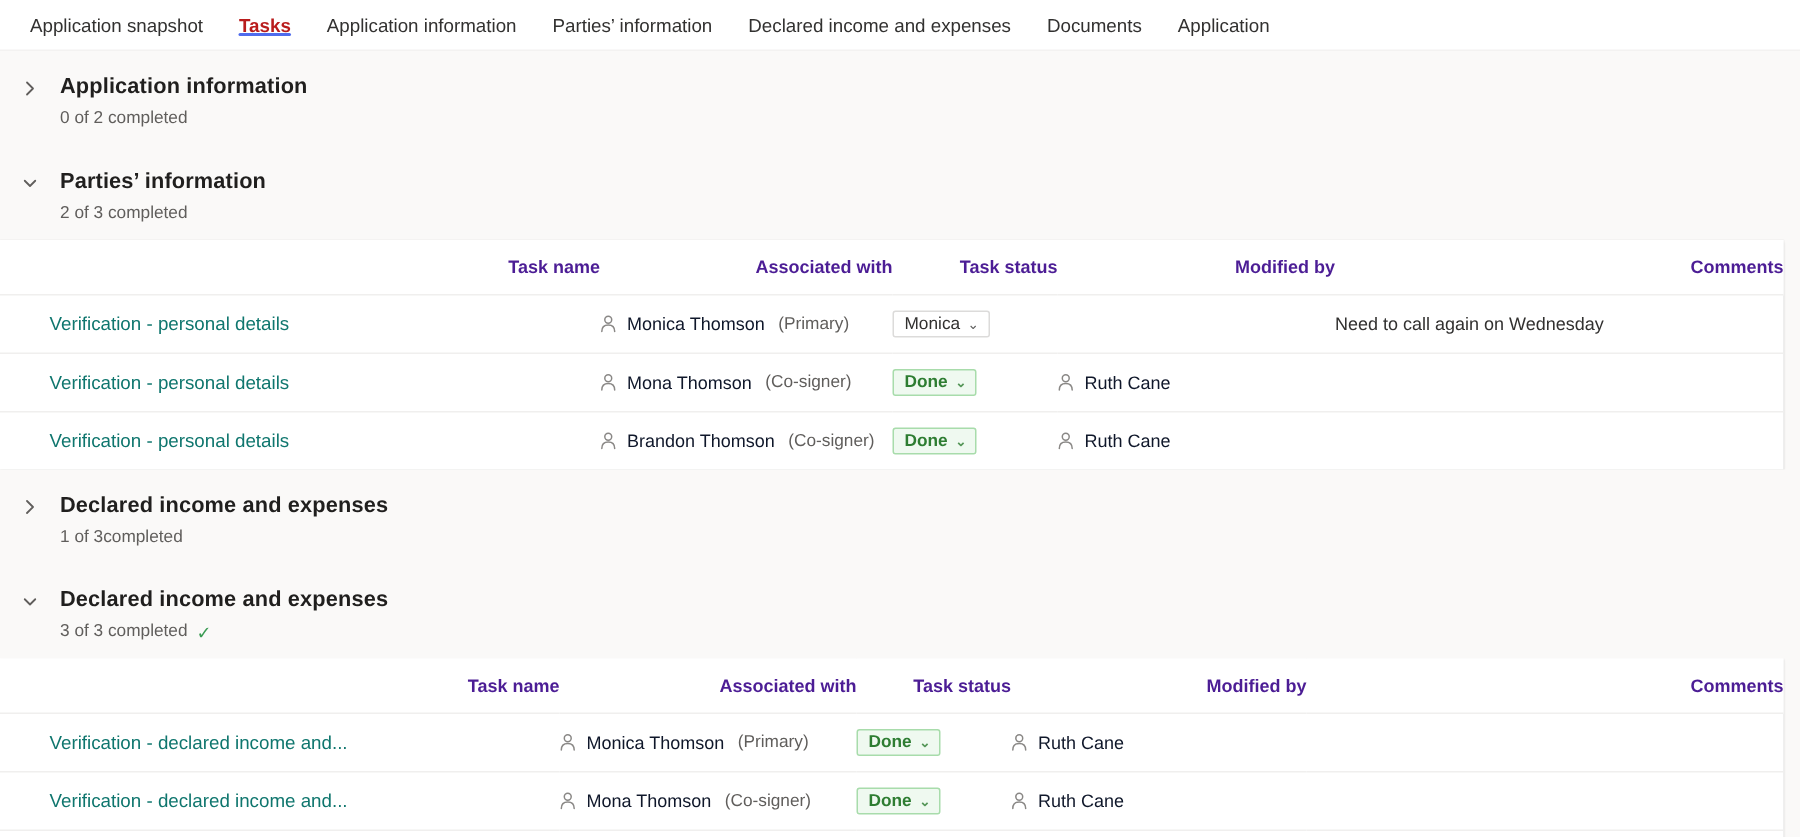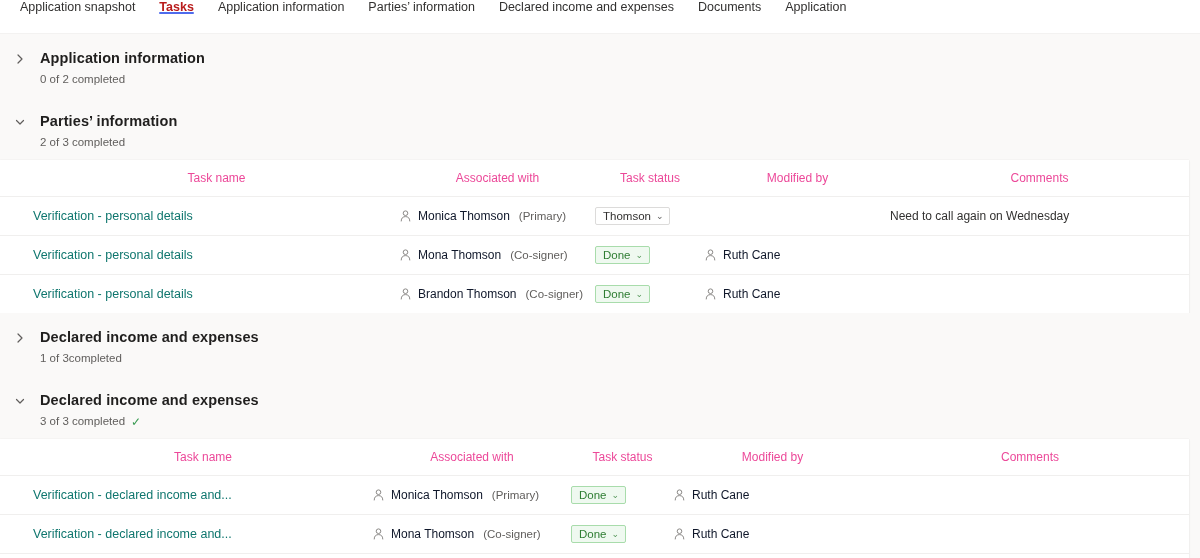--- a/index.html
+++ b/index.html
@@ -12,21 +12,21 @@
     background: #faf9f8;
     font-family: "Liberation Sans", sans-serif;
     -webkit-font-smoothing: antialiased;
   }
 
   
   .tabbar {
     height: 34px;
     background: #ffffff;
     display: flex;
-    align-items: flex-start;
+    align-items: center;
     padding: 0 0 0 8px;
     border-bottom: 1px solid #f3f2f1;
   }
   .tab {
     position: relative;
     display: flex;
     align-items: center;
     padding: 0 12px;
     font-size: 12.5px;
     color: #323130;
@@ -83,24 +83,24 @@
   .check { color: #3a9b53; font-size: 12px; line-height: 1; }
 
   
   .card {
     background: #ffffff;
     margin: 0 11px 0 0;
     box-shadow: 0 1px 2px rgba(0,0,0,.07), 0 0 1px rgba(0,0,0,.10);
   }
   table { width: 100%; border-collapse: collapse; table-layout: fixed; }
   thead th {
-    text-align: center;
+    text-align: right;
     font-size: 12px;
-    font-weight: 400;
-    color: #ec4899;
+    font-weight: 700;
+    color: #4c1d95;
     padding: 11px 0 11px 0;
     border-bottom: 1px solid #f0efee;
     background: #ffffff;
   }
   tbody td {
     font-size: 12px;
     color: #323130;
     padding: 10px 0;
     border-bottom: 1px solid #f0efee;
     vertical-align: middle;
@@ -133,20 +133,21 @@
   }
   .pill-pending {
     color: #323130;
     background: #ffffff;
     border: 1px solid #dcdbda;
   }
   .pill-done {
     color: #2e7d32;
     background: #eff9f0;
     border: 1px solid #a8dcab;
+    font-weight: bold;
   }
   .pill .caret { font-size: 9px; opacity: .8; }
 
   .comment { color: #323130; font-size: 12px; white-space: nowrap; }
 </style>
 </head>
 <body>
 
 <div class="tabbar" id="tabbar">
     <div class="tab">
@@ -229,21 +230,21 @@
                     <svg class="picon" width="11" height="12" viewBox="0 0 11 12" aria-hidden="true">
                       <circle cx="5.5" cy="3.2" r="2.3" fill="none" stroke="#8a8886" stroke-width="1"></circle>
                       <path d="M1.2 11 C1.2 7.9 3.1 6.6 5.5 6.6 C7.9 6.6 9.8 7.9 9.8 11" fill="none" stroke="#8a8886" stroke-width="1" stroke-linecap="round"></path>
                     </svg>
                   </span>
                   <span class="pname">Monica Thomson</span>
                   <span class="prole">(Primary)</span>
                 </div>
               </td>
               <td><span class="pill pill-pending">
-                  <span>Thomson</span>
+                  <span>Monica</span>
                   <span class="caret">⌄</span>
                 </span></td>
               <td></td>
               <td><span class="comment">Need to call again on Wednesday</span></td>
             </tr>
             <tr>
               <td class="pad-l"><a class="tasklink">Verification - personal details</a></td>
               <td>
                 <div class="person">
                   <span>

